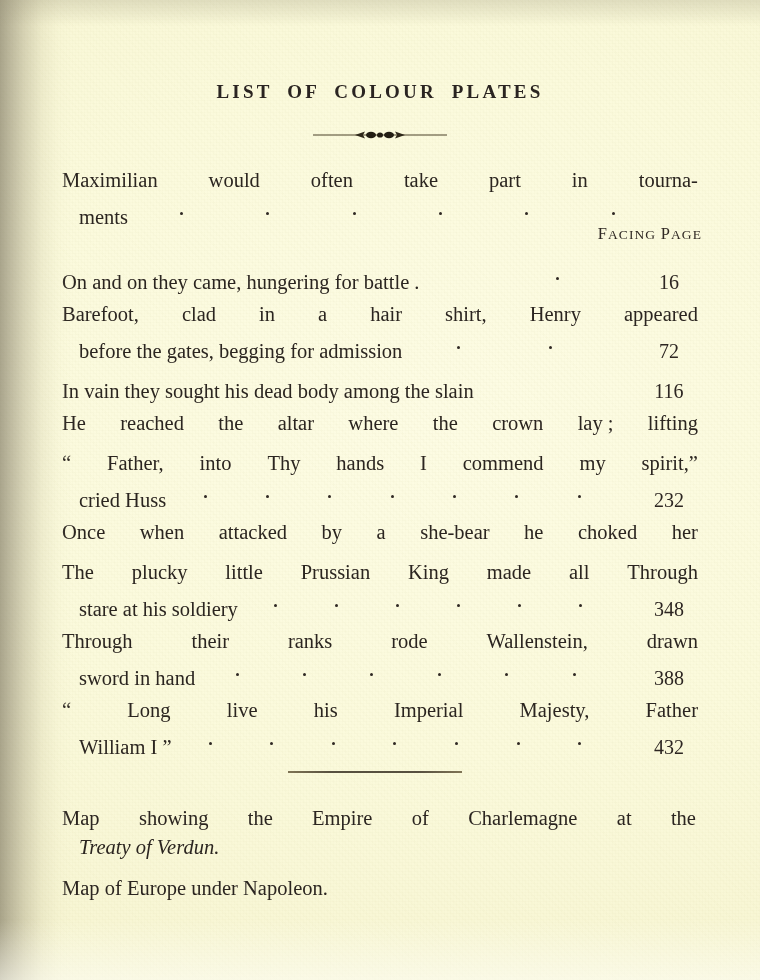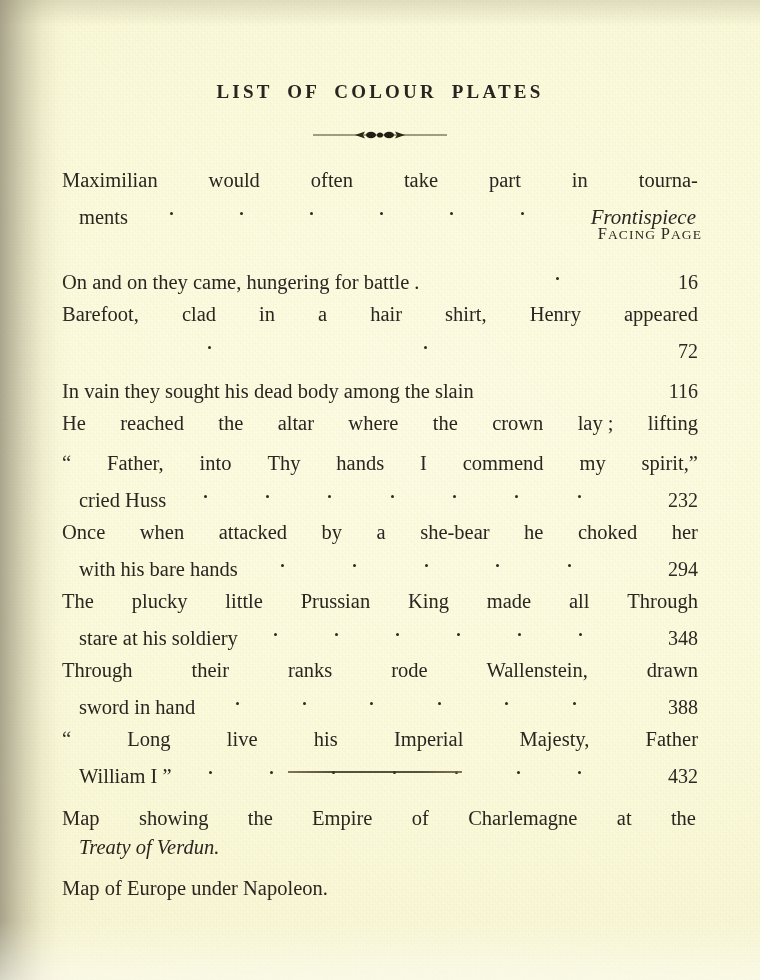--- a/index.html
+++ b/index.html
@@ -144,21 +144,21 @@
     bottom: 9px;
     width: 3px;
     height: 3px;
     background: #2f2823;
     border-radius: 50%;
   }
 
   .pgnum {
     flex: 0 0 auto;
     width: 58px;
-    text-align: right;
+    text-align: center;
     font-size: 20px;
     color: #2d2622;
   }
   .frontis {
     flex: 0 0 auto;
     font-style: italic;
     font-size: 21px;
     text-align: right;
     color: #2c2521;
     padding-right: 2px;
@@ -238,21 +238,20 @@
         <div class="line second">
           <span class="tail-text">ments</span>
           <span class="leaders">
             <span class="dot" style="left: 9.09091%;"></span>
             <span class="dot" style="left: 24.2424%;"></span>
             <span class="dot" style="left: 39.3939%;"></span>
             <span class="dot" style="left: 54.5455%;"></span>
             <span class="dot" style="left: 69.697%;"></span>
             <span class="dot" style="left: 84.8485%;"></span>
           </span>
-          <span class="frontis">Frontispiece</span>
         </div>
       </div>
       <div class="entry">
         <div class="line second" style="padding-left: 0px;">
           <span class="tail-text">On and on they came, hungering for battle .</span>
           <span class="leaders">
             <span class="dot" style="left: 62%;"></span>
           </span>
           <span class="pgnum">16</span>
         </div>
@@ -262,20 +261,21 @@
           <span class="w">Barefoot,</span>
           <span class="w">clad</span>
           <span class="w">in</span>
           <span class="w">a</span>
           <span class="w">hair</span>
           <span class="w">shirt,</span>
           <span class="w">Henry</span>
           <span class="w">appeared</span>
         </div>
         <div class="line second">
+          <span class="tail-text">before the gates, begging for admission</span>
           <span class="leaders">
             <span class="dot" style="left: 23.0769%;"></span>
             <span class="dot" style="left: 61.5385%;"></span>
           </span>
           <span class="pgnum">72</span>
         </div>
       </div>
       <div class="entry">
         <div class="line second" style="padding-left: 0px;">
           <span class="tail-text">In vain they sought his dead body among the slain</span>
@@ -327,31 +327,20 @@
           <span class="w">Once</span>
           <span class="w">when</span>
           <span class="w">attacked</span>
           <span class="w">by</span>
           <span class="w">a</span>
           <span class="w">she-bear</span>
           <span class="w">he</span>
           <span class="w">choked</span>
           <span class="w">her</span>
         </div>
-        <div class="line second">
-          <span class="tail-text">with his bare hands</span>
-          <span class="leaders">
-            <span class="dot" style="left: 10.7143%;"></span>
-            <span class="dot" style="left: 28.5714%;"></span>
-            <span class="dot" style="left: 46.4286%;"></span>
-            <span class="dot" style="left: 64.2857%;"></span>
-            <span class="dot" style="left: 82.1429%;"></span>
-          </span>
-          <span class="pgnum">294</span>
-        </div>
       </div>
       <div class="entry">
         <div class="line just">
           <span class="w">The</span>
           <span class="w">plucky</span>
           <span class="w">little</span>
           <span class="w">Prussian</span>
           <span class="w">King</span>
           <span class="w">made</span>
           <span class="w">all</span>

